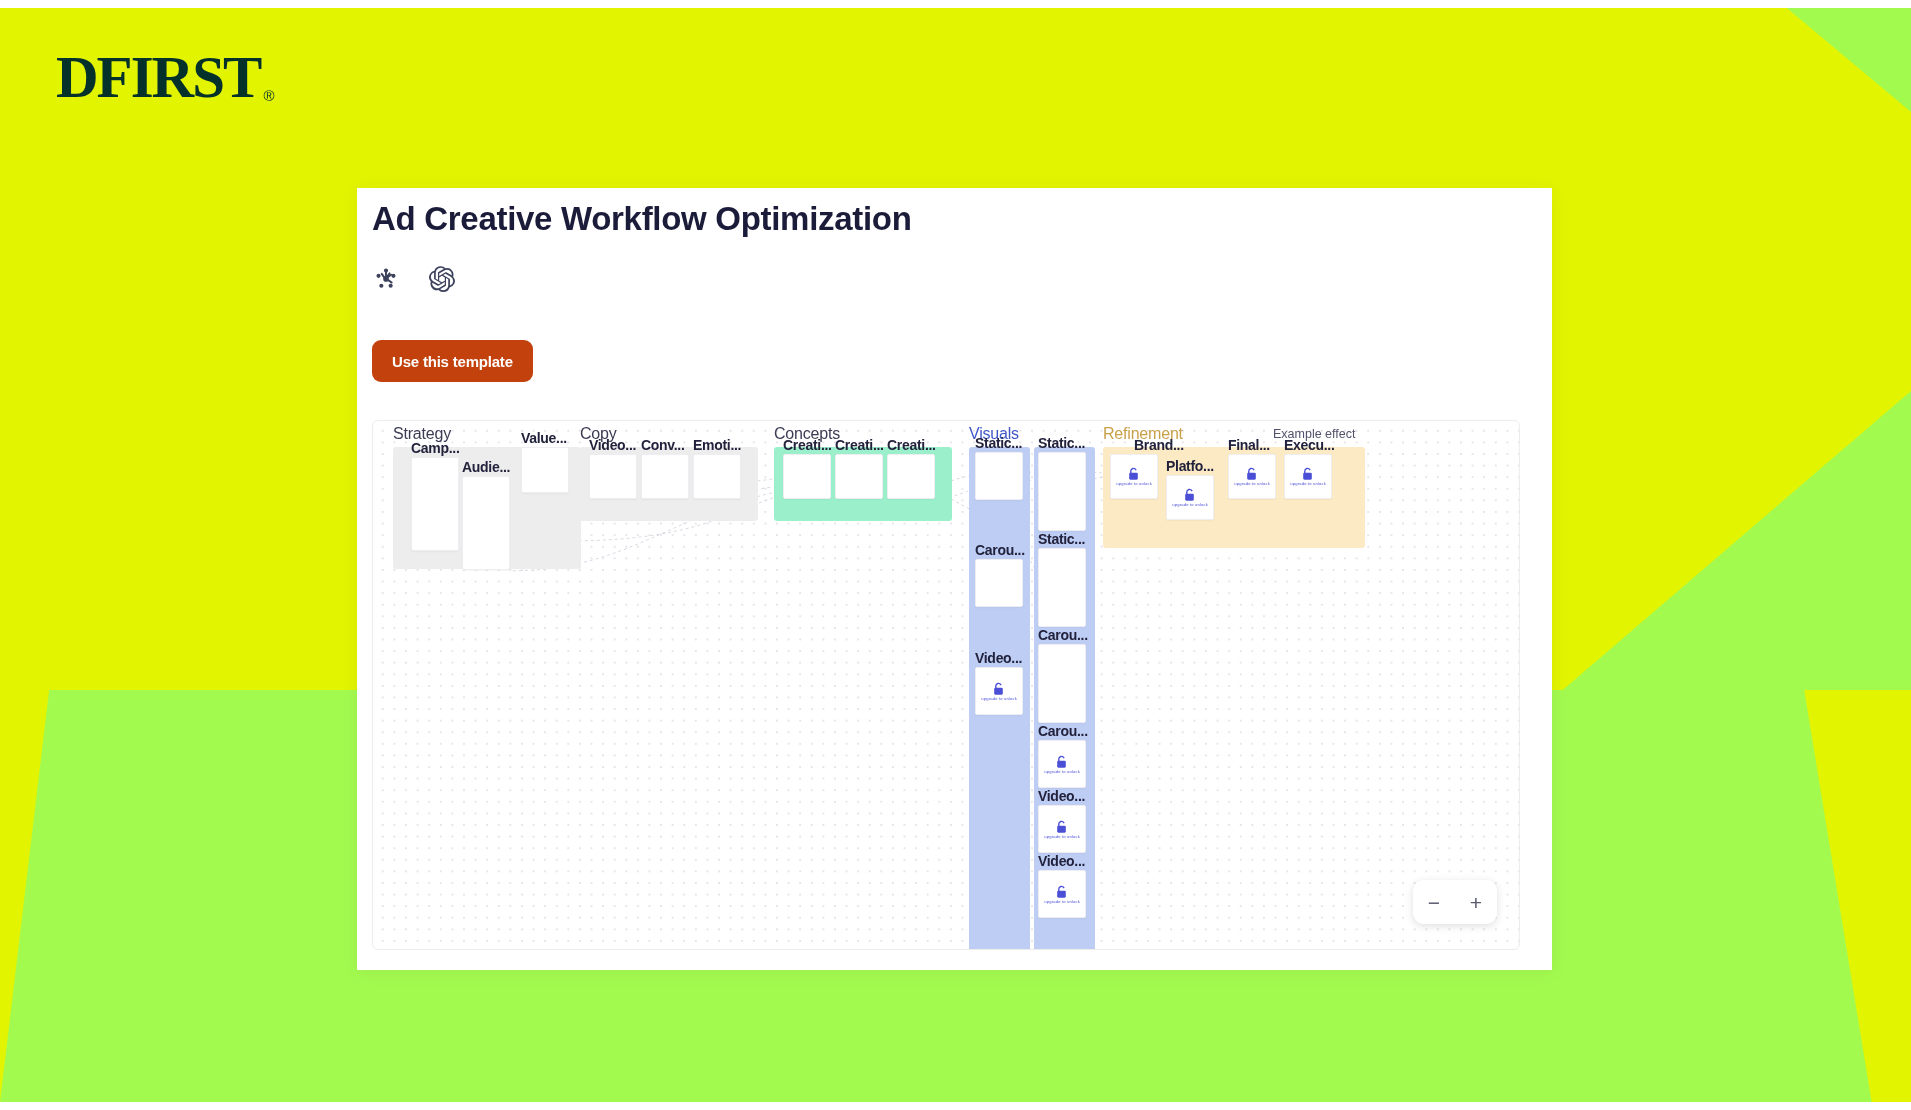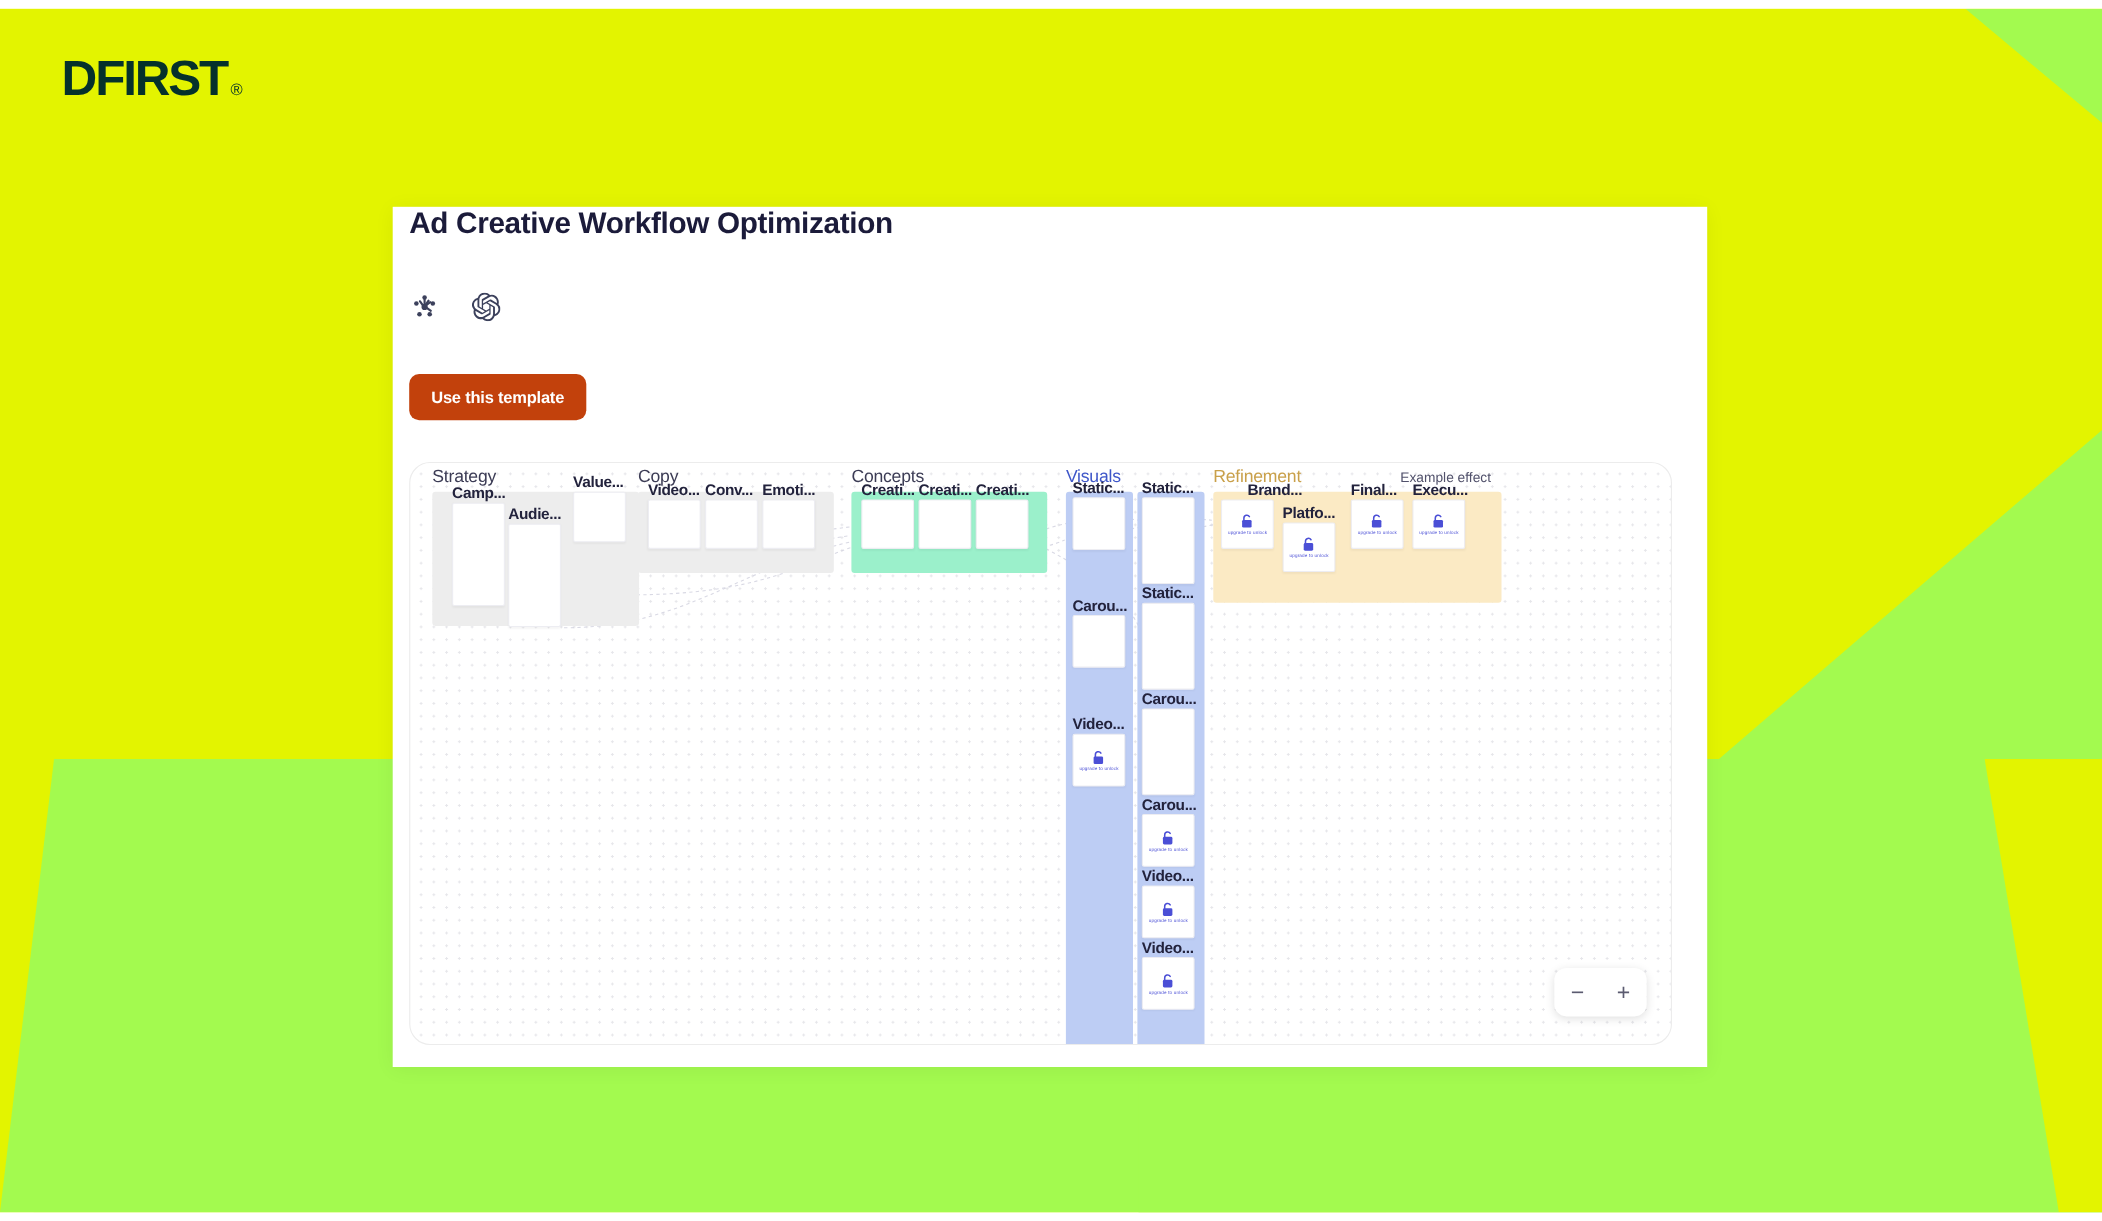--- a/index.html
+++ b/index.html
@@ -39,38 +39,38 @@
     clip-path: polygon(62% 0%, 100% 0%, 100% 100%, 86% 100%);
   }
 
   
   #logo {
     position:absolute; left:56px; top:48px;
     display:flex; align-items:flex-end; gap:0;
     color:#05312b;
   }
   #logo .mark {
-    font-size:45px; font-weight:bold; letter-spacing:-2px;
-    line-height:1; font-family:Liberation Sans, sans-serif;
+    font-size:59px; font-weight:bold; letter-spacing:-2px;
+    line-height:1; font-family:Liberation Serif, serif;
   }
   #logo .reg {
     font-size:15px; line-height:1; margin-left:3px; margin-bottom:4px;
   }
 
   
   #card {
     position:absolute; left:357px; top:188px;
     width:1195px; height:782px;
     background:#ffffff;
     box-shadow:0 2px 18px rgba(0,0,0,.06);
   }
 
   #page-title {
-    position:absolute; left:15px; top:0;
-    font-size:27px; font-weight:bold; color:#1b1b3a;
+    position:absolute; left:15px; top:12px;
+    font-size:33px; font-weight:bold; color:#1b1b3a;
     letter-spacing:-.3px;
   }
 
   #ai-icons {
     position:absolute; left:16px; top:78px;
     display:flex; align-items:center; gap:30px;
   }
   #ai-icons .ic { width:26px; height:26px; display:block; }
 
   #use-template {
@@ -82,21 +82,21 @@
     font-family:"Liberation Sans", sans-serif;
     cursor:pointer; letter-spacing:-.2px;
   }
 
   
   #canvas {
     position:absolute; left:15px; top:232px;
     width:1148px; height:530px;
     background:#ffffff;
     border:1px solid #ececec;
-    border-radius:19px;
+    border-radius:6px;
     overflow:hidden;
   }
   #dots {
     position:absolute; inset:0;
     background-image:radial-gradient(#e6e6ea 1.1px, transparent 1.2px);
     background-size:11.6px 11.6px;
     background-position:4px 4px;
   }
   #links { position:absolute; inset:0; pointer-events:none; }
 

